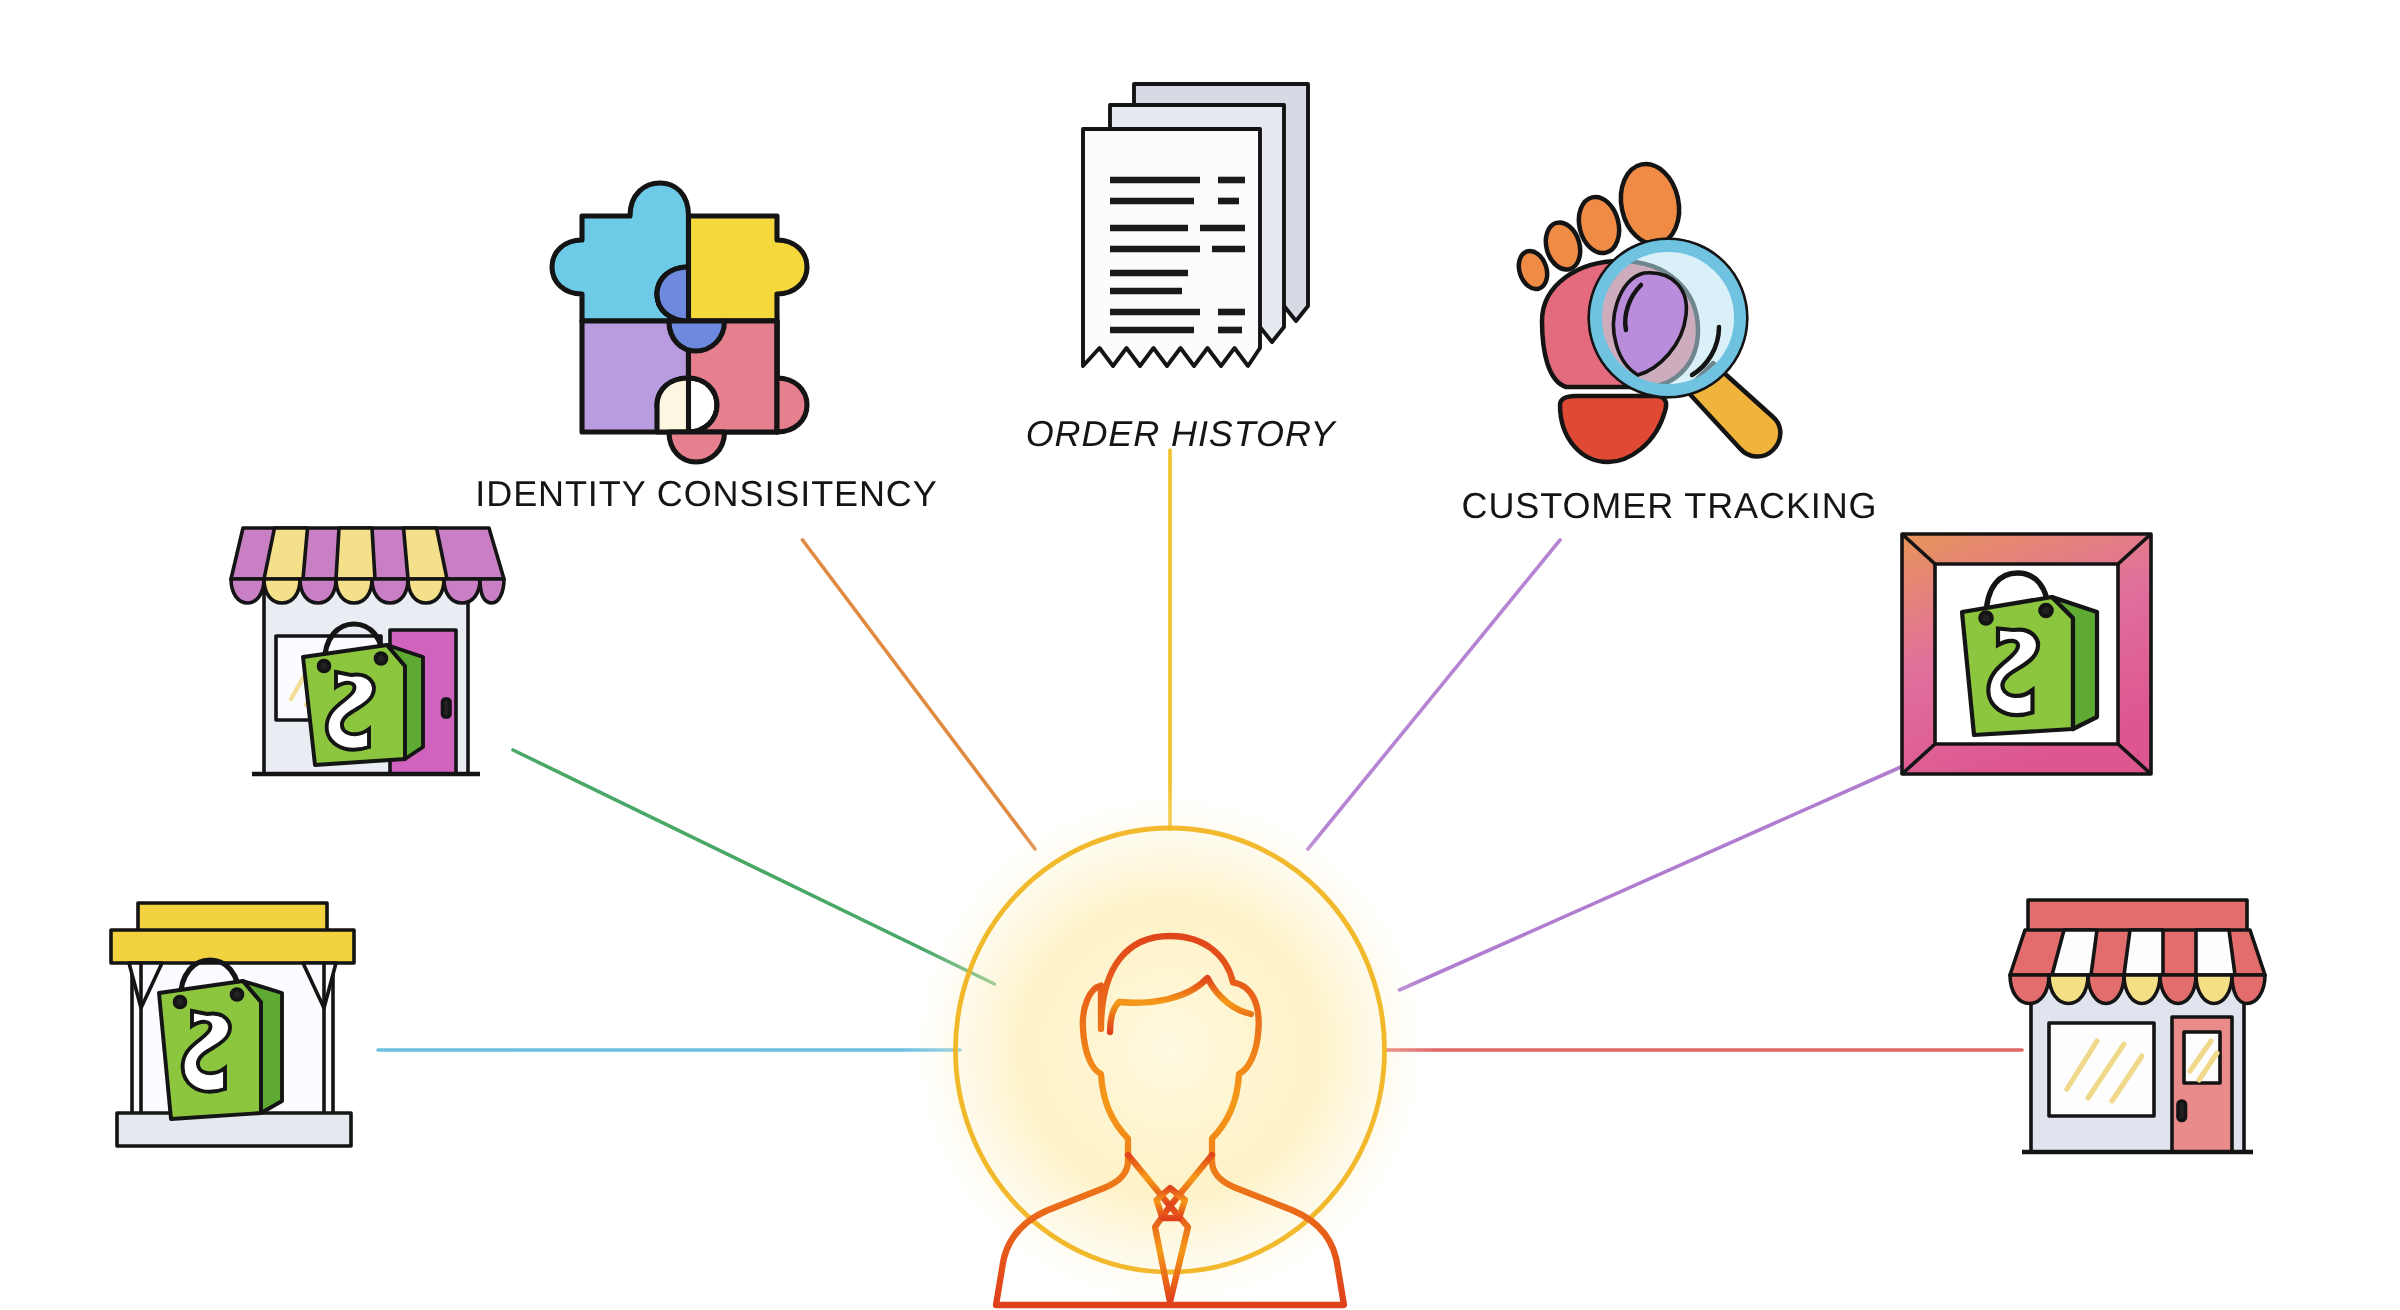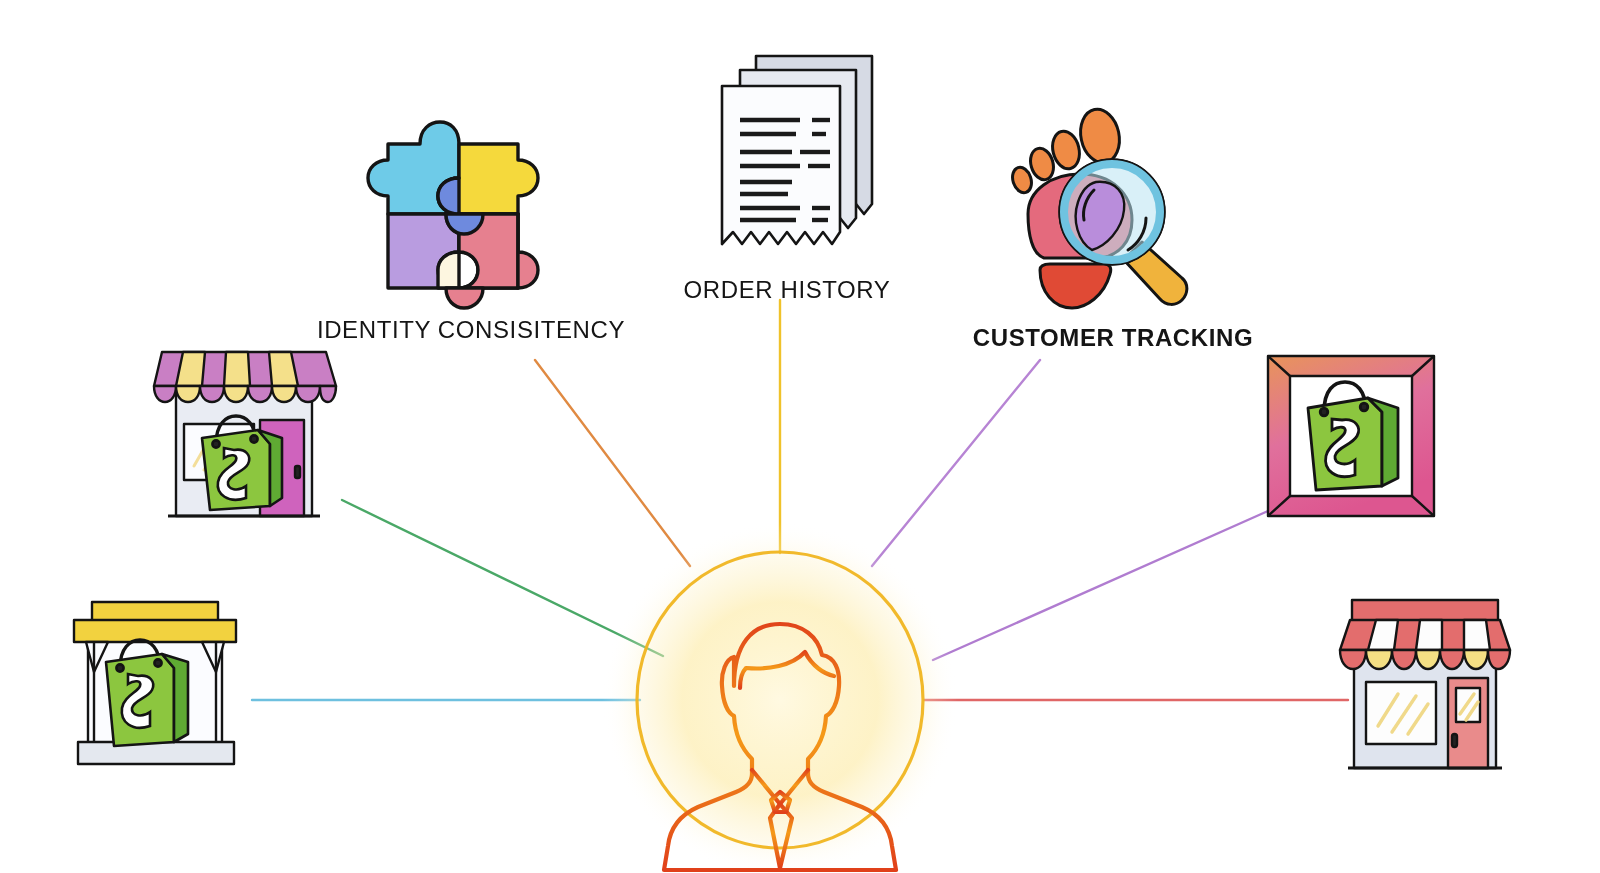--- a/index.html
+++ b/index.html
@@ -112,42 +112,42 @@
         <line x1="40" y1="118" x2="100" y2="118"></line>
           <line x1="108" y1="118" x2="130" y2="118"></line>
         <line x1="40" y1="134" x2="92" y2="134"></line>
         <line x1="40" y1="146" x2="88" y2="146"></line>
         <line x1="40" y1="160" x2="100" y2="160"></line>
           <line x1="112" y1="160" x2="130" y2="160"></line>
         <line x1="40" y1="172" x2="96" y2="172"></line>
           <line x1="112" y1="172" x2="128" y2="172"></line>
       </g>
     </svg>
-    <div class="node-label" style="left:87px; top:228px;">ORDER HISTORY</div>
+    <div class="node-label" style="left:87px; top:228px;font-style:italic;">ORDER HISTORY</div>
   </div>
 
   <div class="node" style="left:1000px; top:108px;">
     <svg width="210" height="200" viewBox="0 0 210 200">
       <g stroke="#141414" stroke-width="3" stroke-linejoin="round">
         <ellipse fill="#ef8b45" cx="100" cy="28" rx="19" ry="27" transform="rotate(-12 100 28)"></ellipse>
         <ellipse fill="#ef8b45" cx="66" cy="42" rx="13" ry="19" transform="rotate(-14 66 42)"></ellipse>
         <ellipse fill="#ef8b45" cx="42" cy="56" rx="11" ry="16" transform="rotate(-16 42 56)"></ellipse>
         <ellipse fill="#ef8b45" cx="22" cy="72" rx="9" ry="13" transform="rotate(-18 22 72)"></ellipse>
         <path fill="#e46a7d" d="M28 106 C28 82 52 66 80 66 C112 66 132 86 132 112 C132 134 118 148 100 150 L44 150 C32 146 28 126 28 106 Z"></path>
         <path fill="#e04a35" d="M40 162 C40 158 44 156 50 156 L104 156 C110 156 112 160 110 166 C104 188 86 200 72 200 C54 200 40 184 40 162 Z"></path>
         <path fill="#f0b33c" stroke="#141414" d="M146 150 L186 186 C193 192 192 202 186 208 C180 214 170 214 164 207 L128 168 Z" transform="translate(-4 -16)"></path>
         <circle fill="#b9e4f2" fill-opacity="0.55" cx="112" cy="104" r="52"></circle>
         <circle fill="none" stroke="#141414" stroke-width="3.4" cx="112" cy="104" r="52"></circle>
         <circle fill="none" stroke="#6fc3e0" stroke-width="8" cx="112" cy="104" r="48"></circle>
       </g>
       <path fill="#b98ddb" stroke="#141414" stroke-width="2.4" d="M96 74 C116 72 126 86 124 102 C122 122 106 138 92 142 C78 134 72 112 78 94 C82 82 88 76 96 74 Z"></path>
       <path fill="none" stroke="#141414" stroke-width="3" stroke-linecap="round" d="M94 82 C86 90 82 102 84 112"></path>
       <path fill="none" stroke="#141414" stroke-width="3" stroke-linecap="round" d="M146 110 C146 124 138 136 128 142"></path>
     </svg>
-    <div class="node-label" style="left:113px; top:216px;font-weight:bold;">CUSTOMER TRACKING</div>
+    <div class="node-label" style="left:113px; top:216px;">CUSTOMER TRACKING</div>
   </div>
 
   <div class="node" style="left:150px; top:340px;">
     <svg width="190" height="180" viewBox="0 0 190 180">
       <g stroke="#141414" stroke-width="2.4" stroke-linejoin="round">
         <rect fill="#e9ecf3" x="26" y="48" width="136" height="128"></rect>
         <rect fill="#cf63bd" x="110" y="80" width="44" height="96"></rect>
         <rect fill="#fbfcff" x="34" y="84" width="70" height="56"></rect>
         <path fill="#c97fc4" d="M12 12 L176 12 L186 46 L4 46 Z"></path>
         <path fill="#f4e08a" d="M33 12 L55 12 L52 46 L26 46 Z"></path>

